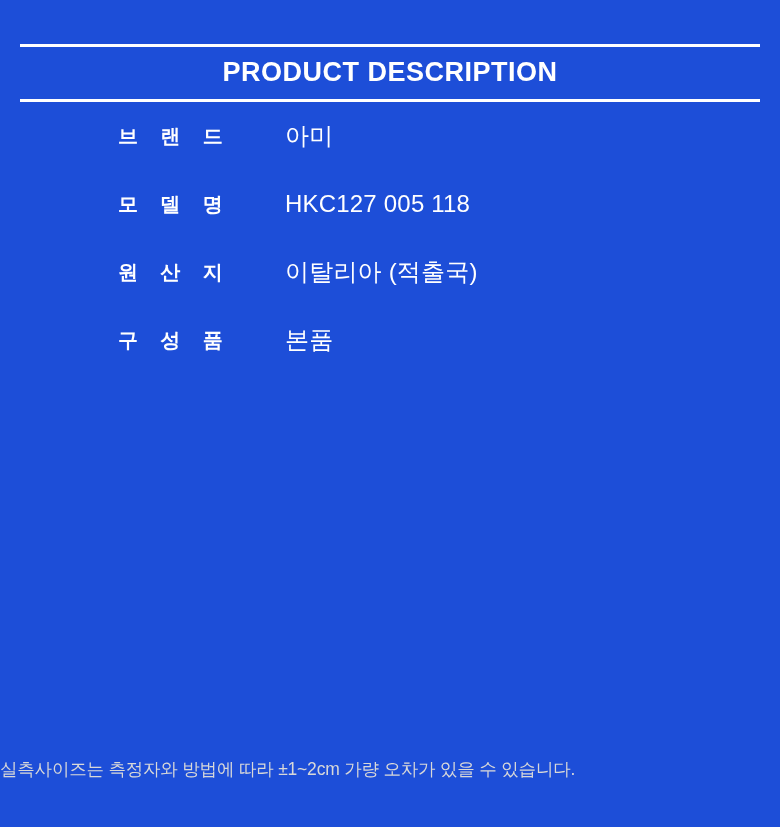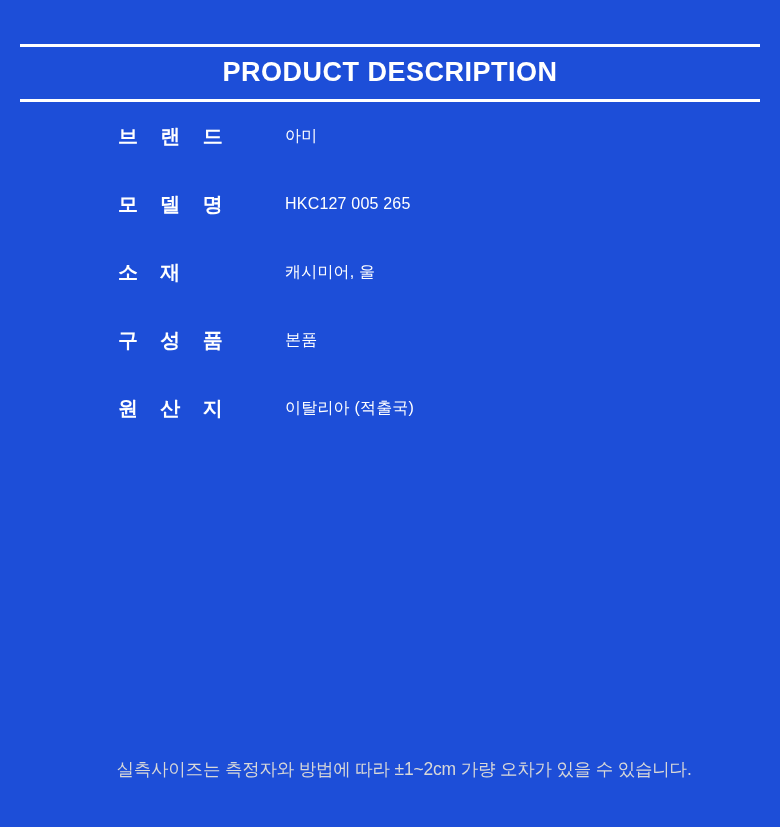--- a/index.html
+++ b/index.html
@@ -58,40 +58,39 @@
   .spec-label {
     width: 165px;
     font-size: 20px;
     font-weight: bold;
     color: #ffffff;
     white-space: nowrap;
     vertical-align: middle;
     padding-left: 8px;
   }
   .spec-value {
-    font-size: 16px;
+    font-size: 24px;
     font-weight: normal;
     color: #ffffff;
     vertical-align: middle;
     letter-spacing: 0.2px;
   }
 
   
   .spaced {
     letter-spacing: 0.42em;
   }
 
   
   .notes {
     position: absolute;
     left: 0;
     right: 0;
     bottom: 42px;
-    text-align: center;
-    padding-left: 28px;
+    text-align: left;
   }
   .note-line {
     font-size: 17.5px;
     color: #d8d8d8;
     line-height: 1.78;
     letter-spacing: -0.2px;
   }
 </style>
 </head>
 <body>
@@ -105,33 +104,29 @@
   </div>
 
   <table class="spec-table">
     <tbody>
       <tr class="spec-row">
         <td class="spec-label spaced">브 랜 드</td>
         <td class="spec-value">아미</td>
       </tr>
       <tr class="spec-row">
         <td class="spec-label spaced">모 델 명</td>
-        <td class="spec-value">HKC127 005 265</td>
+        <td class="spec-value">HKC127 005 118</td>
       </tr>
       <tr class="spec-row">
-        <td class="spec-label spaced">소    재</td>
-        <td class="spec-value">캐시미어, 울</td>
+        <td class="spec-label spaced">원 산 지</td>
+        <td class="spec-value">이탈리아 (적출국)</td>
       </tr>
       <tr class="spec-row">
         <td class="spec-label spaced">구 성 품</td>
         <td class="spec-value">본품</td>
-      </tr>
-      <tr class="spec-row">
-        <td class="spec-label spaced">원 산 지</td>
-        <td class="spec-value">이탈리아 (적출국)</td>
       </tr>
     </tbody>
   </table>
 
   <div class="notes">
     <div class="note-line">실측사이즈는 측정자와 방법에 따라 ±1~2cm 가량 오차가 있을 수 있습니다.</div>
   </div>
 
 </div>
 

